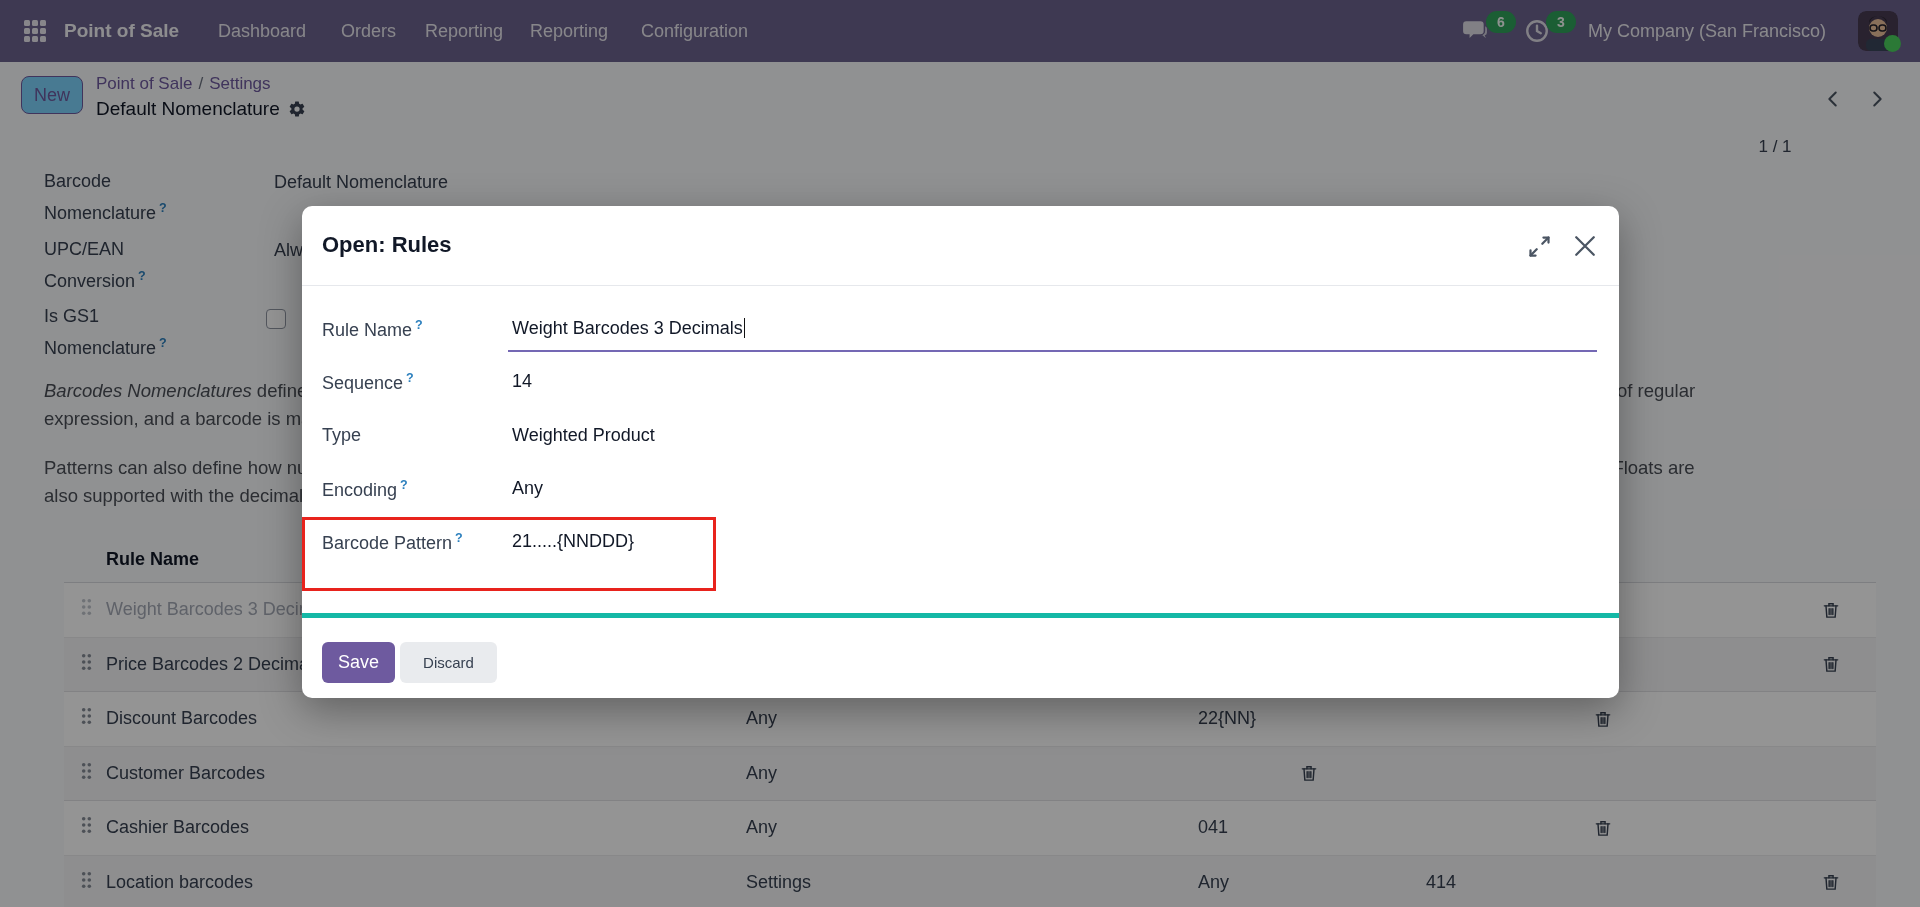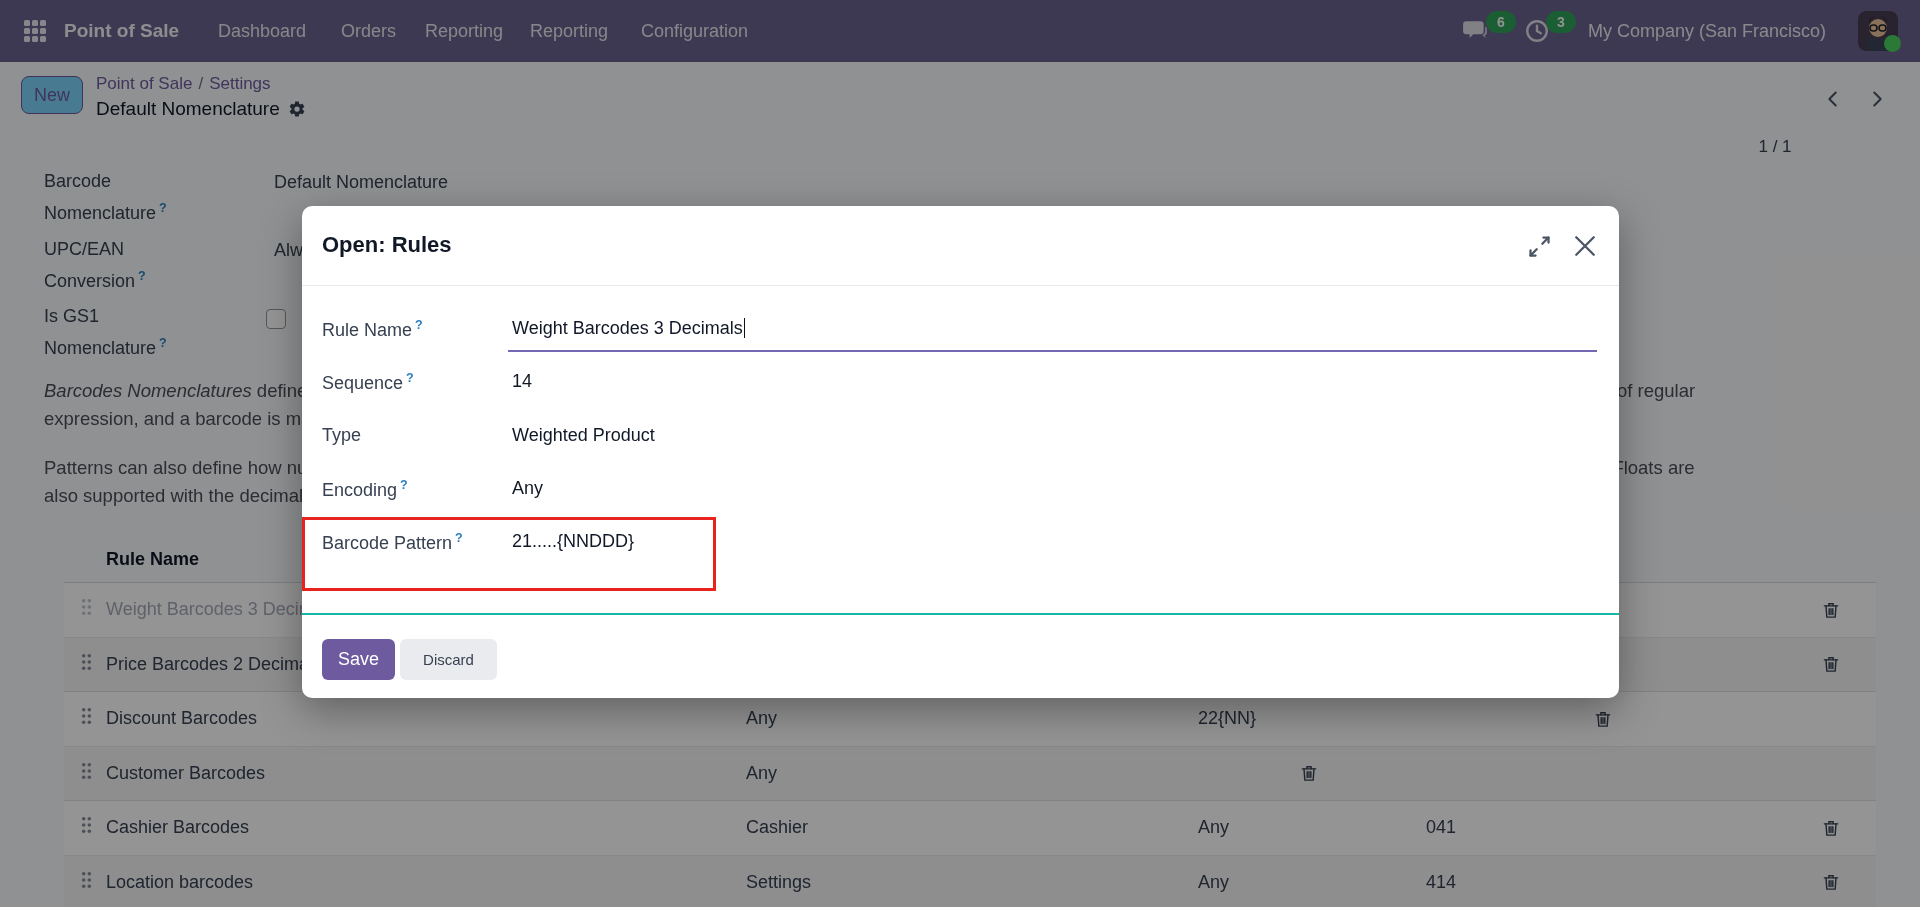--- a/index.html
+++ b/index.html
@@ -61,21 +61,21 @@
   .modal-header { position:absolute; left:0; top:0; width:100%; height:80px; border-bottom:1px solid #e6e8ec; }
   .modal-title { position:absolute; left:20px; top:26px; font-size:22px; font-weight:700; color:#111827; }
   .expand-btn { position:absolute; left:1224px; top:27px; width:27px; height:27px; color:#4b5563; background:none; border:none; cursor:pointer; padding:0; }
   .close-btn { position:absolute; left:1268px; top:25px; width:30px; height:30px; color:#4b5563; background:none; border:none; cursor:pointer; padding:0; }
   .mrow { position:absolute; left:20px; width:1277px; height:48px; }
   .mrow .m-label { position:absolute; left:0; top:12px; font-size:18px; font-weight:500; color:#374151; }
   .mrow .m-value { position:absolute; left:190px; top:12px; font-size:18px; color:#111827; cursor:text; }
   .m-underline { position:absolute; left:186px; top:44px; width:1089px; height:2px; background:#7468b4; }
   .text-cursor { display:inline-block; width:1.5px; height:20px; background:#111; vertical-align:text-bottom; margin-left:1px; }
   .highlight-box { position:absolute; left:0px; top:311px; width:414px; height:74px; border:3px solid #e8231d; pointer-events:none; z-index:5; }
-  .modal-footer { position:absolute; left:0; top:407px; width:100%; height:85px; border-top:2px solid #14b8a6; }
+  .modal-footer { position:absolute; left:0; top:407px; width:100%; height:85px; border-top:5px solid #14b8a6; }
   .btn-save { position:absolute; left:20px; top:24px; width:73px; height:41px; background:#6e5a9f; color:#fff; border:none; border-radius:6px; font-size:18px; font-family:"Liberation Sans",sans-serif; cursor:pointer; }
   .btn-discard { position:absolute; left:98px; top:24px; width:97px; height:41px; background:#e9ebee; color:#374151; border:none; border-radius:6px; font-size:15px; font-family:"Liberation Sans",sans-serif; cursor:pointer; }
 </style>
 </head>
 <body>
 
 <div id="navbar">
   <div class="grid-icon">
     <span></span>
       <span></span>
@@ -275,21 +275,20 @@
   <div class="trow">
     <div><span class="drag-handle"><svg viewBox="0 0 10 16" width="13" height="18" fill="currentColor">
             <circle cx="2.5" cy="2.5" r="1.6"></circle>
             <circle cx="7.5" cy="2.5" r="1.6"></circle>
             <circle cx="2.5" cy="8" r="1.6"></circle>
             <circle cx="7.5" cy="8" r="1.6"></circle>
             <circle cx="2.5" cy="13.5" r="1.6"></circle>
             <circle cx="7.5" cy="13.5" r="1.6"></circle>
           </svg></span></div>
     <div class="cell-name">Cashier Barcodes</div>
-    <div>Cashier</div>
     <div>Any</div>
     <div>041</div>
     <div class="cell-actions">
         <button class="trash-btn"><svg viewBox="0 0 24 24" width="20" height="20" fill="none" stroke="currentColor" stroke-width="1.7" stroke-linecap="round">
             <path d="M4 7h16"></path>
             <path d="M9.5 7V4.5h5V7"></path>
             <path d="M6 7l1 13.5h10L18 7"></path>
             <path d="M9.8 10.5v7M12 10.5v7M14.2 10.5v7"></path>
           </svg></button>
       </div>

